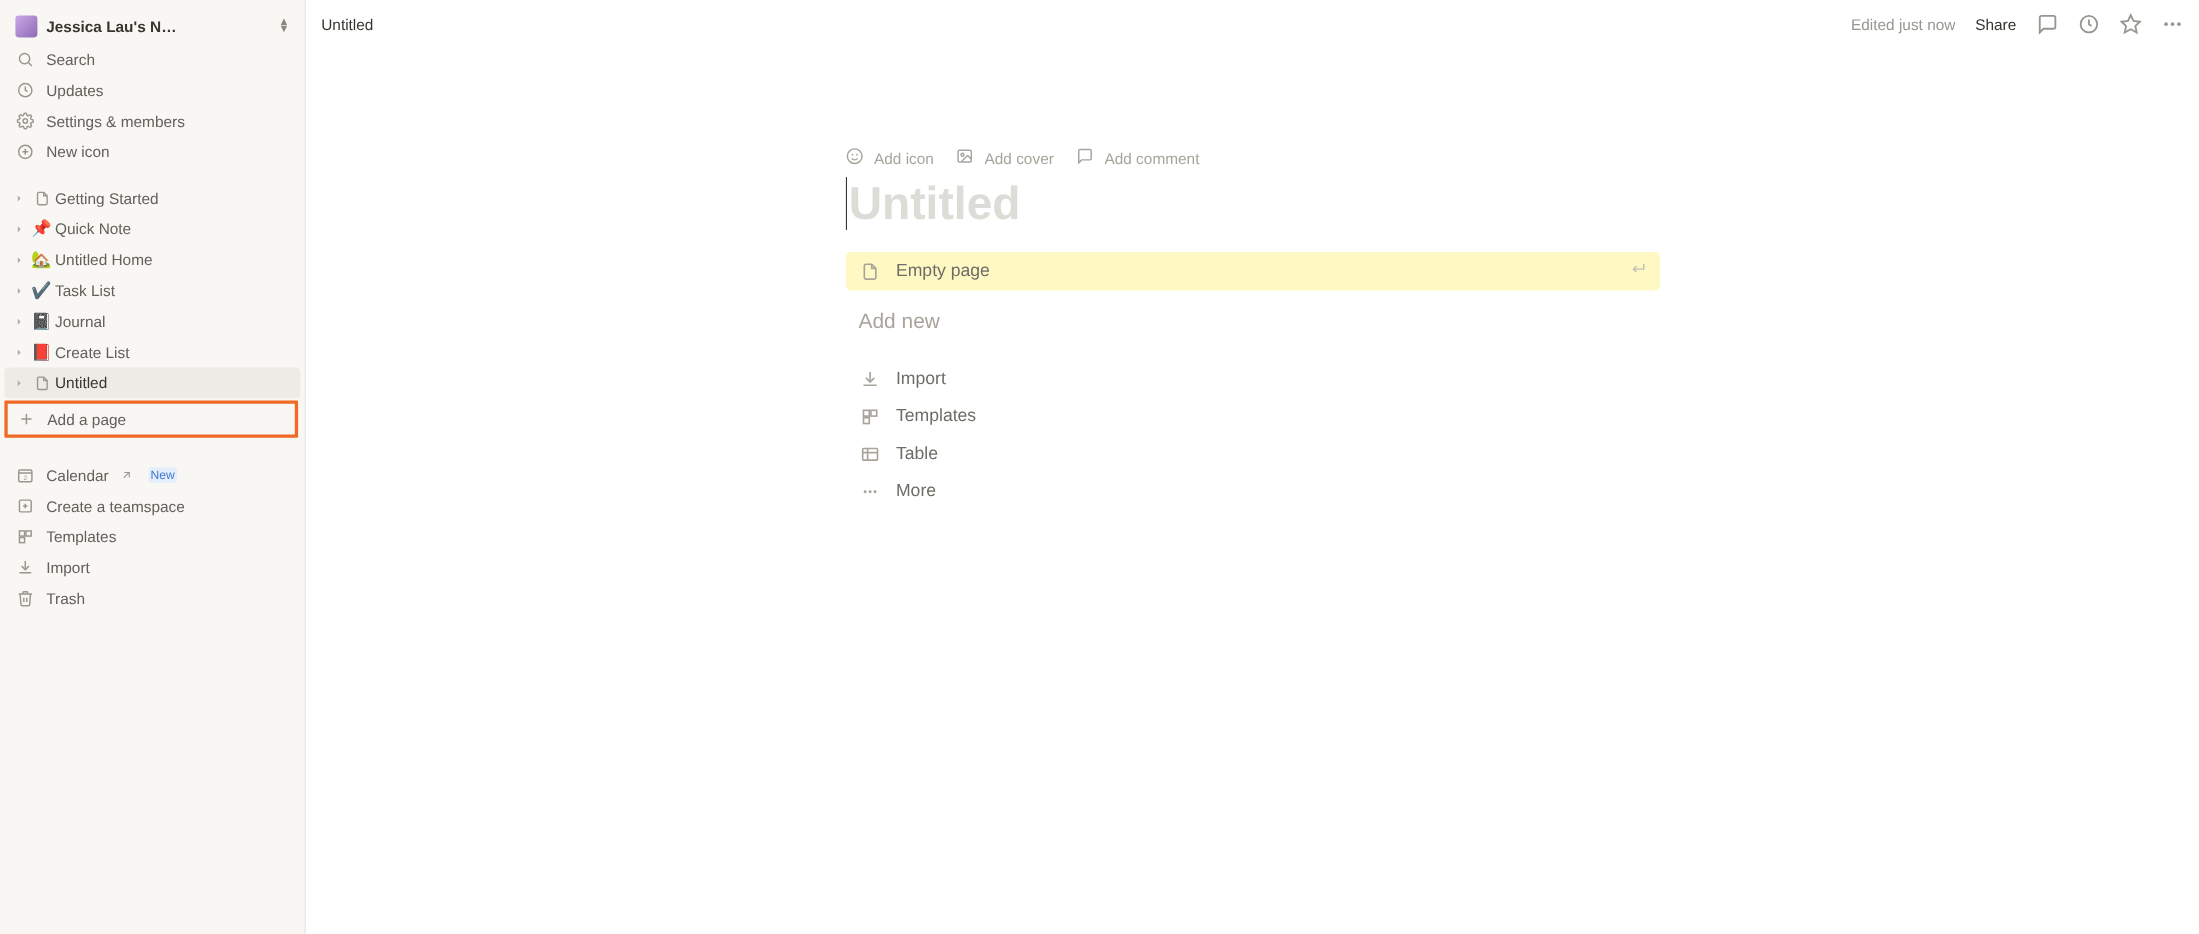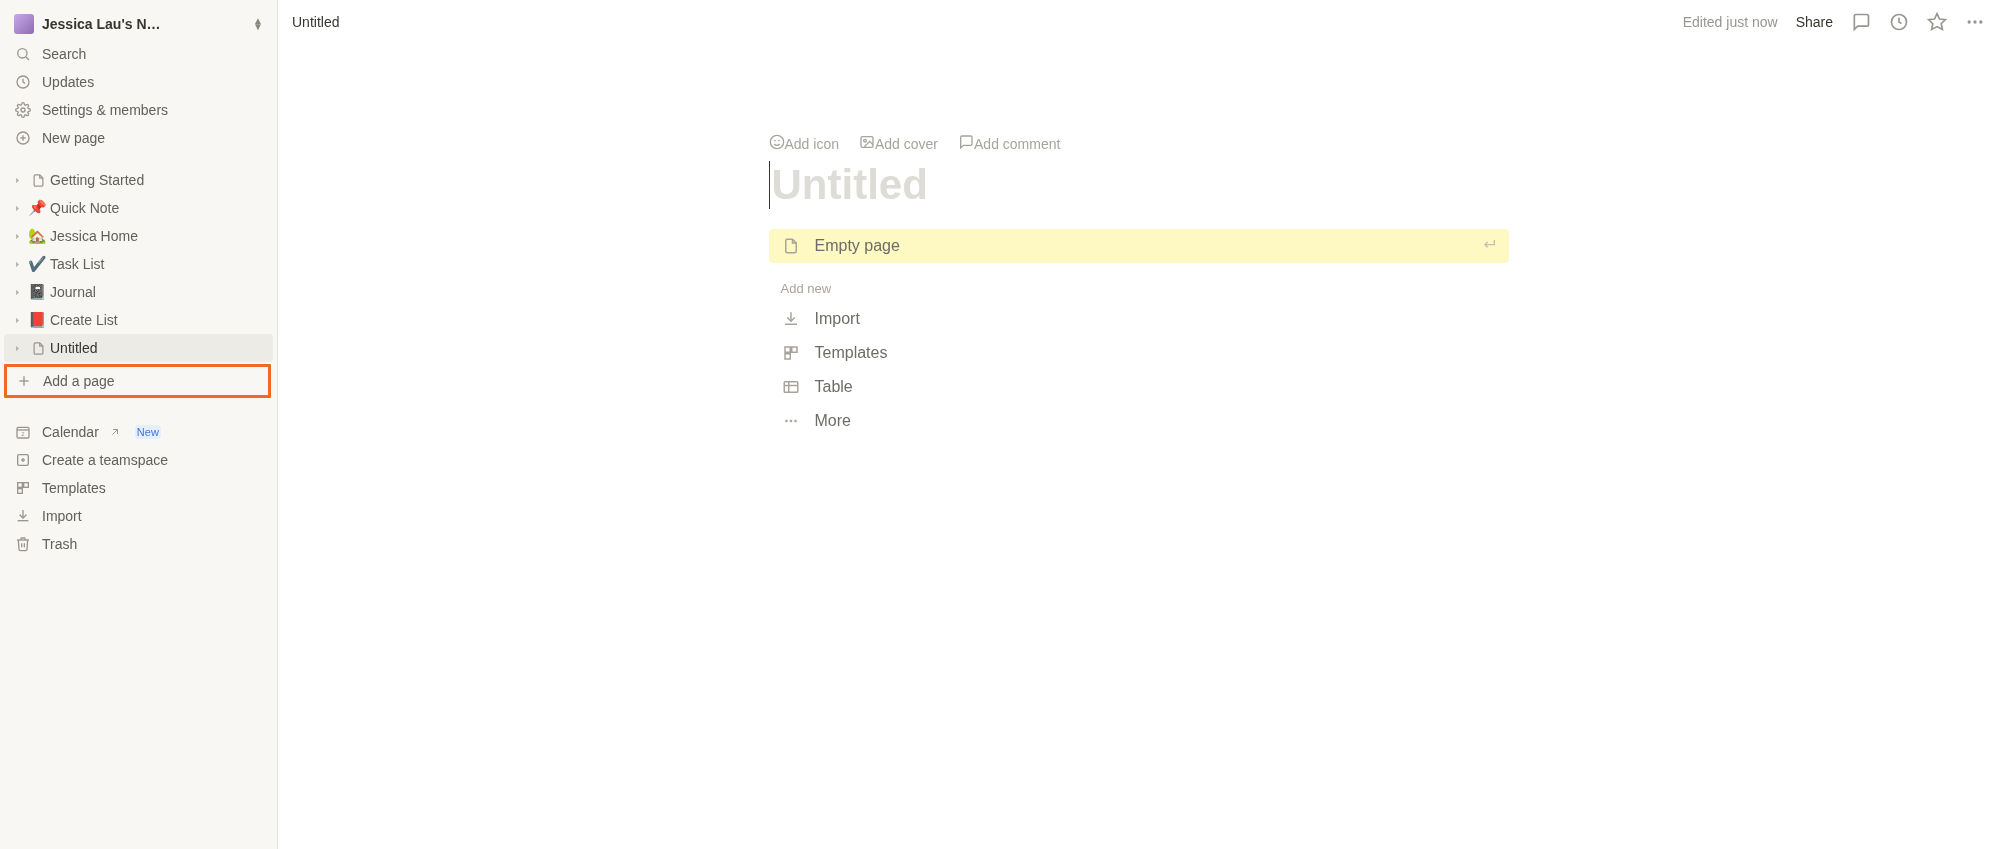--- a/index.html
+++ b/index.html
@@ -112,21 +112,21 @@
     max-width: 740px;
     margin: 0 auto;
     padding: 90px 0 0 0;
   }
   .cover-actions {
     display:flex; gap:20px;
     color:#a7a49c;
     font-size: 14px;
     margin-bottom: 8px;
   }
-  .cover-act { display:flex; align-items:center; gap:0; cursor:pointer;}
+  .cover-act { display:flex; align-items:center; gap:10px; cursor:pointer;}
   .cover-act svg { width:16px;height:16px; }
 
   .title-input {
     font-size: 42px;
     font-weight: 700;
     color:#37352f;
     border:none;
     outline:none;
     width:100%;
     background:transparent;
@@ -145,21 +145,21 @@
     font-size: 16px;
     cursor:pointer;
   }
   .option-row.highlight { background:#fef9c3; }
   .option-row .opt-icon { width:20px;height:20px; display:flex;align-items:center;justify-content:center; color:#a8a49b;}
   .option-row .opt-icon.purple { color:#9b7bd4; }
   .option-row .opt-icon svg{ width:18px;height:18px;}
   .option-row .enter-kbd { margin-left:auto; color:#c2bfb6;}
   .option-row .enter-kbd svg{width:16px;height:16px;}
 
-  .section-label { font-size:13px; color:#a8a49b; margin: 18px 0 6px 12px; }
+  .section-label { font-size:19px; color:#a8a49b; margin: 18px 0 24px 12px; }
 </style>
 </head>
 <body>
 
 <div class="sidebar">
   <div class="ws-switcher">
     <div class="ws-avatar"></div>
     <div class="ws-name">Jessica Lau's N…</div>
     <div class="updown">
         <span>▲</span>
@@ -195,21 +195,21 @@
     <span>Settings &amp; members</span>
   </div>
   <div class="nav-item">
     <span class="nav-icon">
       <svg viewBox="0 0 24 24" fill="none" stroke="currentColor" stroke-width="2">
           <circle cx="12" cy="12" r="9"></circle>
           <line x1="12" y1="8" x2="12" y2="16"></line>
           <line x1="8" y1="12" x2="16" y2="12"></line>
         </svg>
     </span>
-    <span>New page</span>
+    <span>New icon</span>
   </div>
 
   <div class="page-list" id="page-list">
       <div class="page-item">
         <span class="chevron">
           <svg viewBox="0 0 24 24" fill="currentColor">
             <path d="M9 6l6 6-6 6z"></path>
           </svg>
         </span>
         <span class="page-doc-icon">
@@ -229,21 +229,21 @@
         <span class="page-emoji">📌</span>
         <span class="page-label">Quick Note</span>
       </div>
       <div class="page-item">
         <span class="chevron">
           <svg viewBox="0 0 24 24" fill="currentColor">
             <path d="M9 6l6 6-6 6z"></path>
           </svg>
         </span>
         <span class="page-emoji">🏡</span>
-        <span class="page-label">Jessica Home</span>
+        <span class="page-label">Untitled Home</span>
       </div>
       <div class="page-item">
         <span class="chevron">
           <svg viewBox="0 0 24 24" fill="currentColor">
             <path d="M9 6l6 6-6 6z"></path>
           </svg>
         </span>
         <span class="page-emoji">✔️</span>
         <span class="page-label">Task List</span>
       </div>

